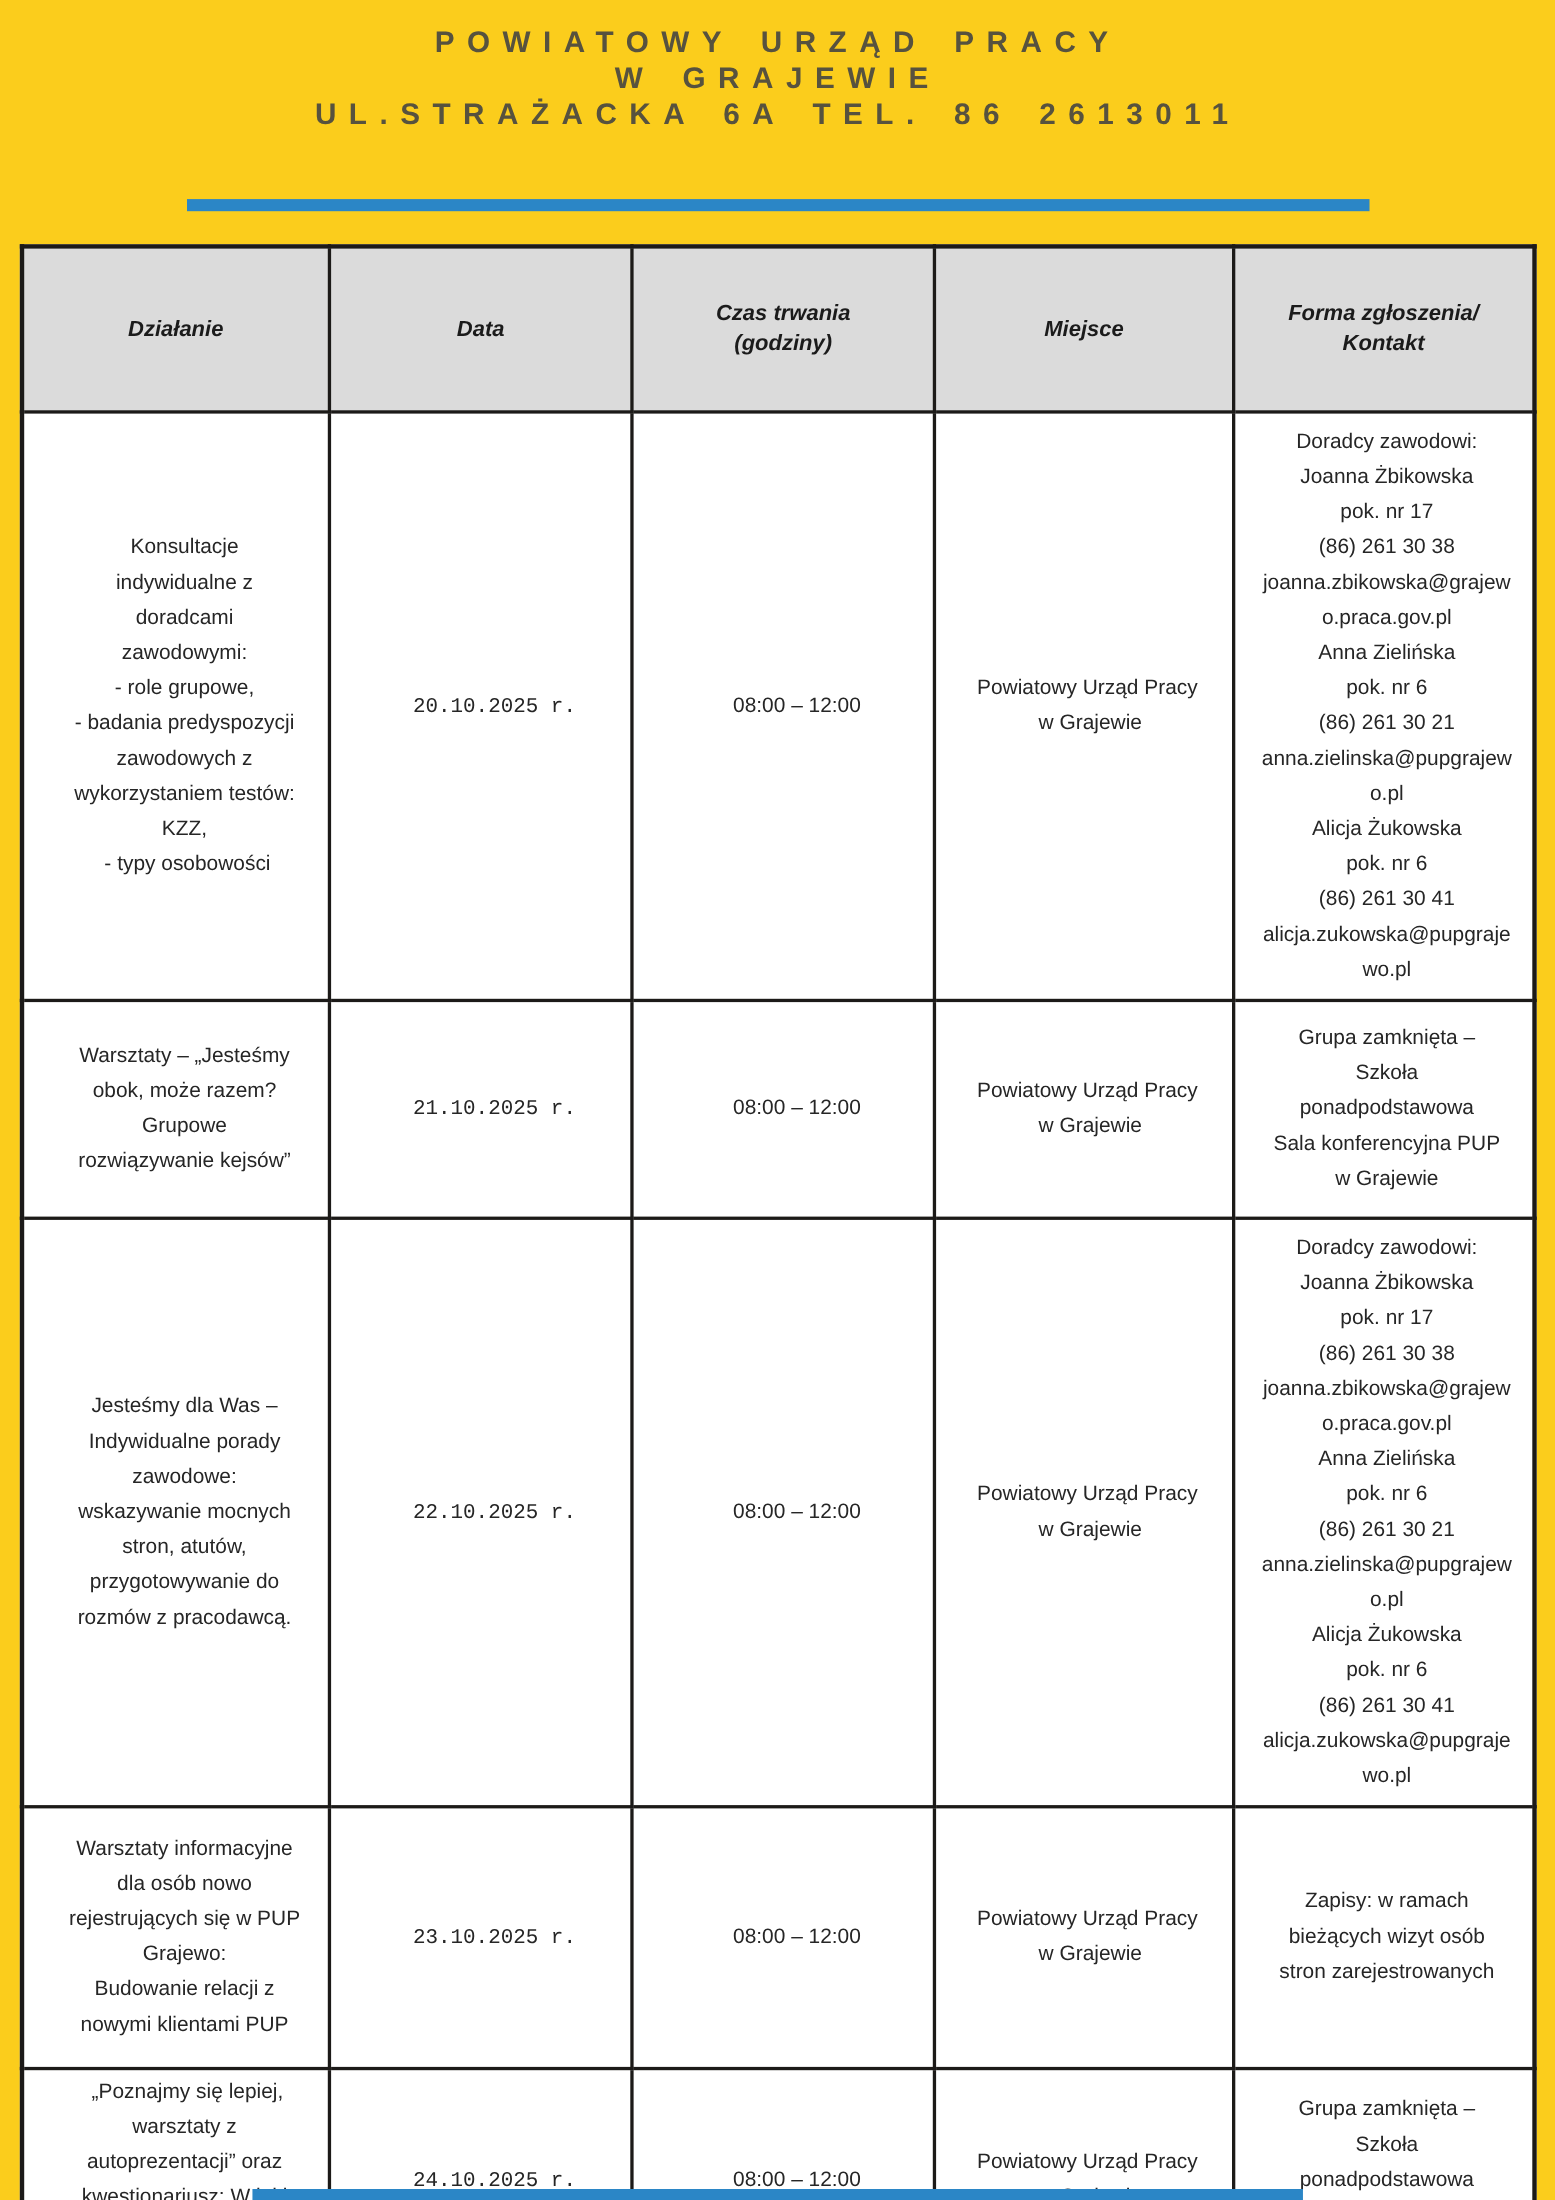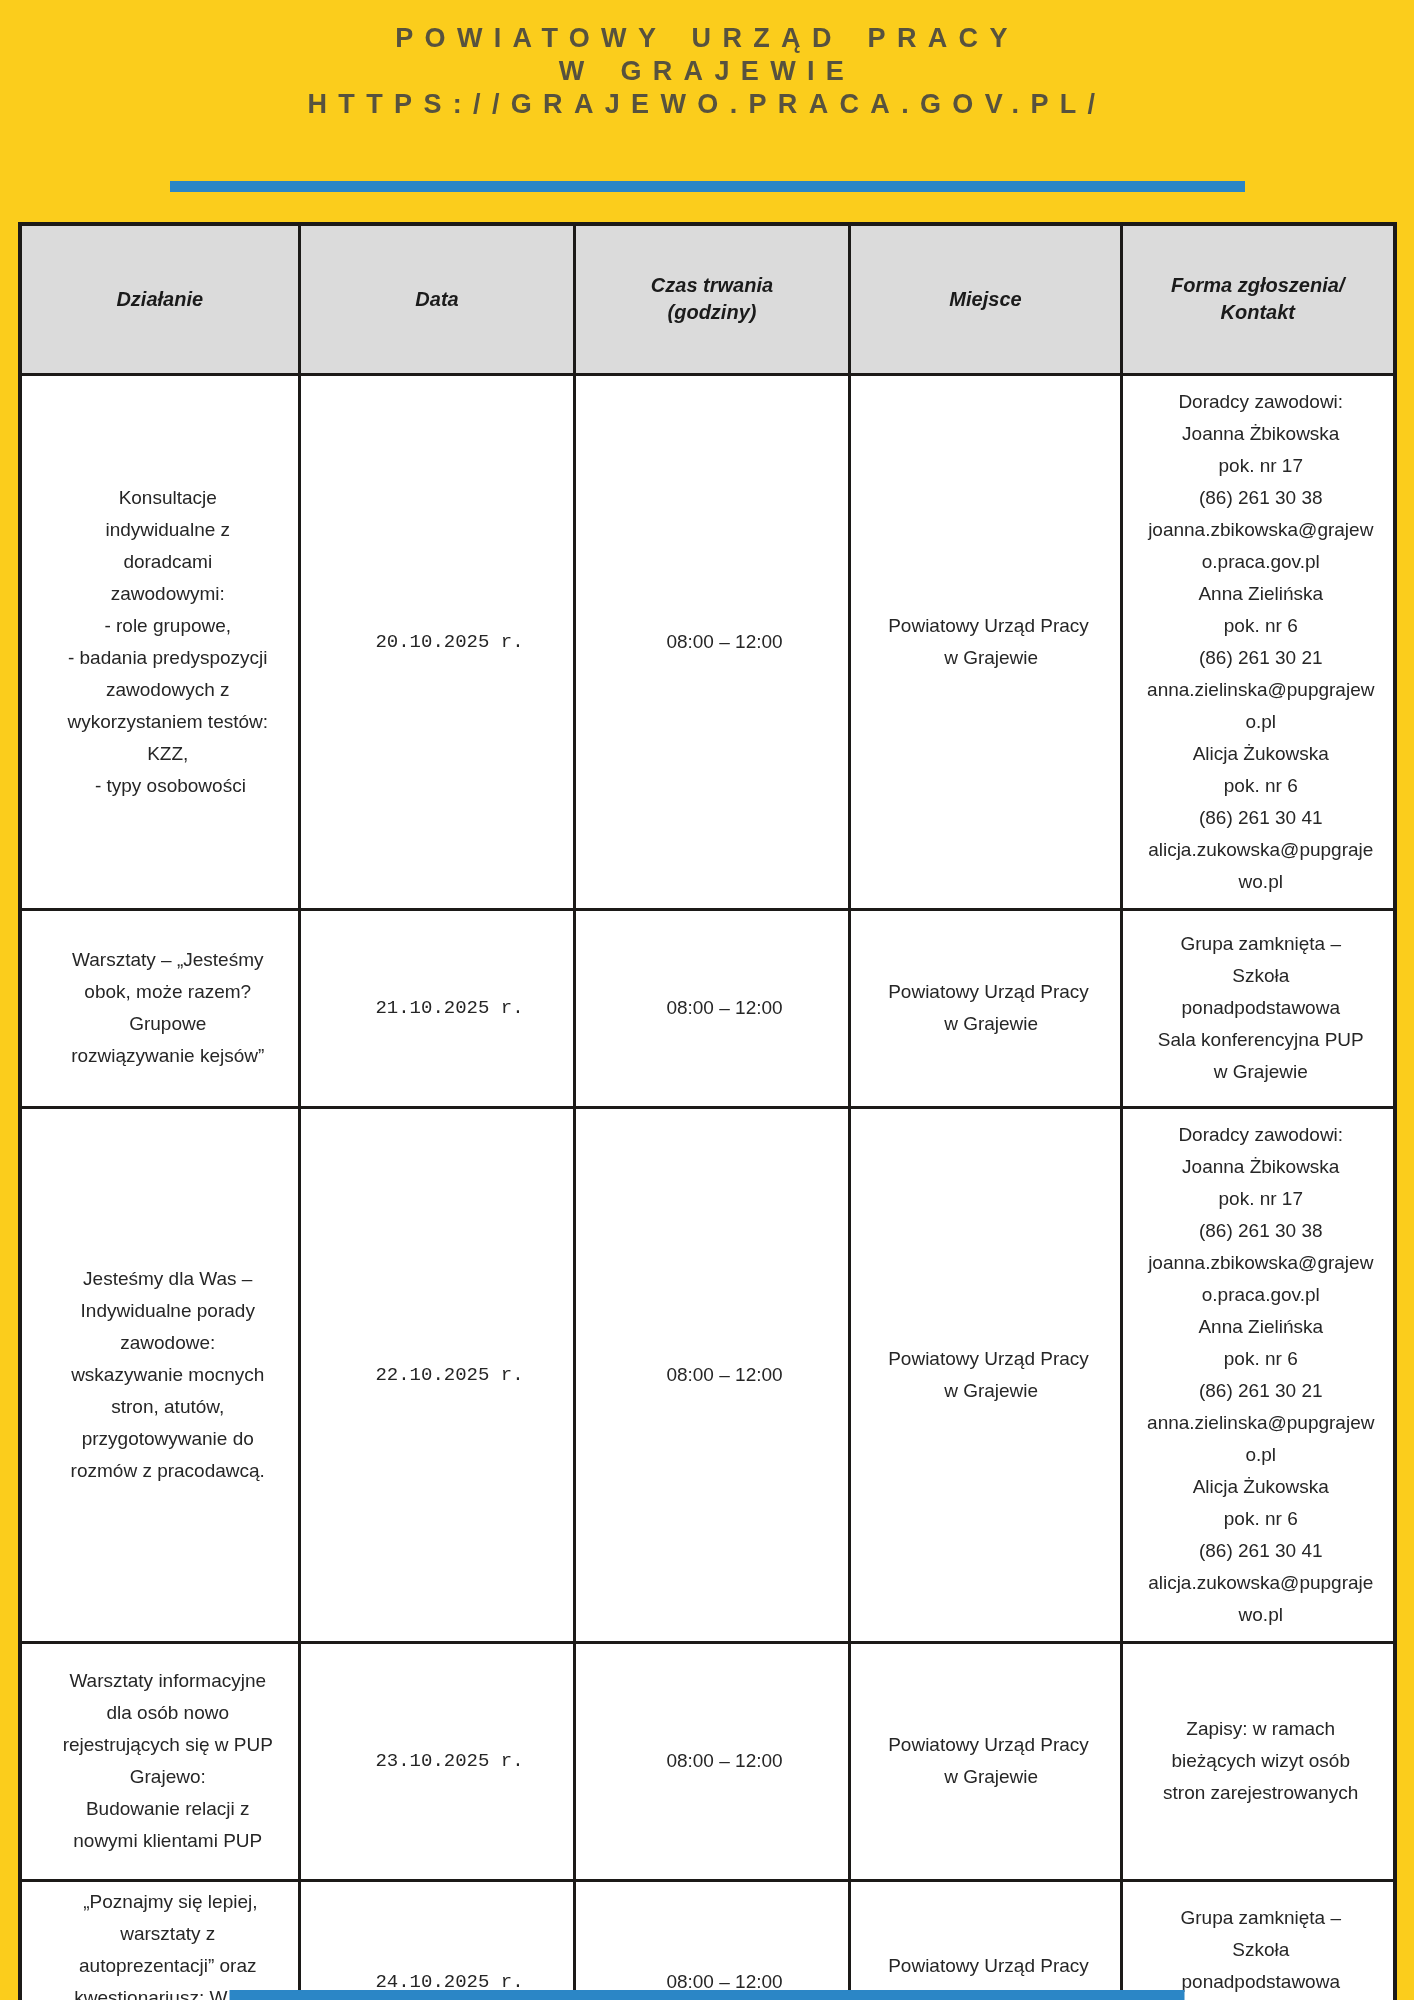--- a/index.html
+++ b/index.html
@@ -104,21 +104,21 @@
     font-size: 18.5px;
     line-height: 27px;
   }
 </style>
 </head>
 <body>
 
 <header class="banner">
   <div class="banner-line">POWIATOWY URZĄD PRACY</div>
   <div class="banner-line">W GRAJEWIE</div>
-  <div class="banner-line">HTTPS://GRAJEWO.PRACA.GOV.PL/</div>
+  <div class="banner-line">UL.STRAŻACKA 6A TEL. 86 2613011</div>
 </header>
 
 <div class="divider-top"></div>
 
 <table class="schedule">
   <colgroup>
     <col class="c1">
       <col class="c2">
       <col class="c3">
       <col class="c4">

